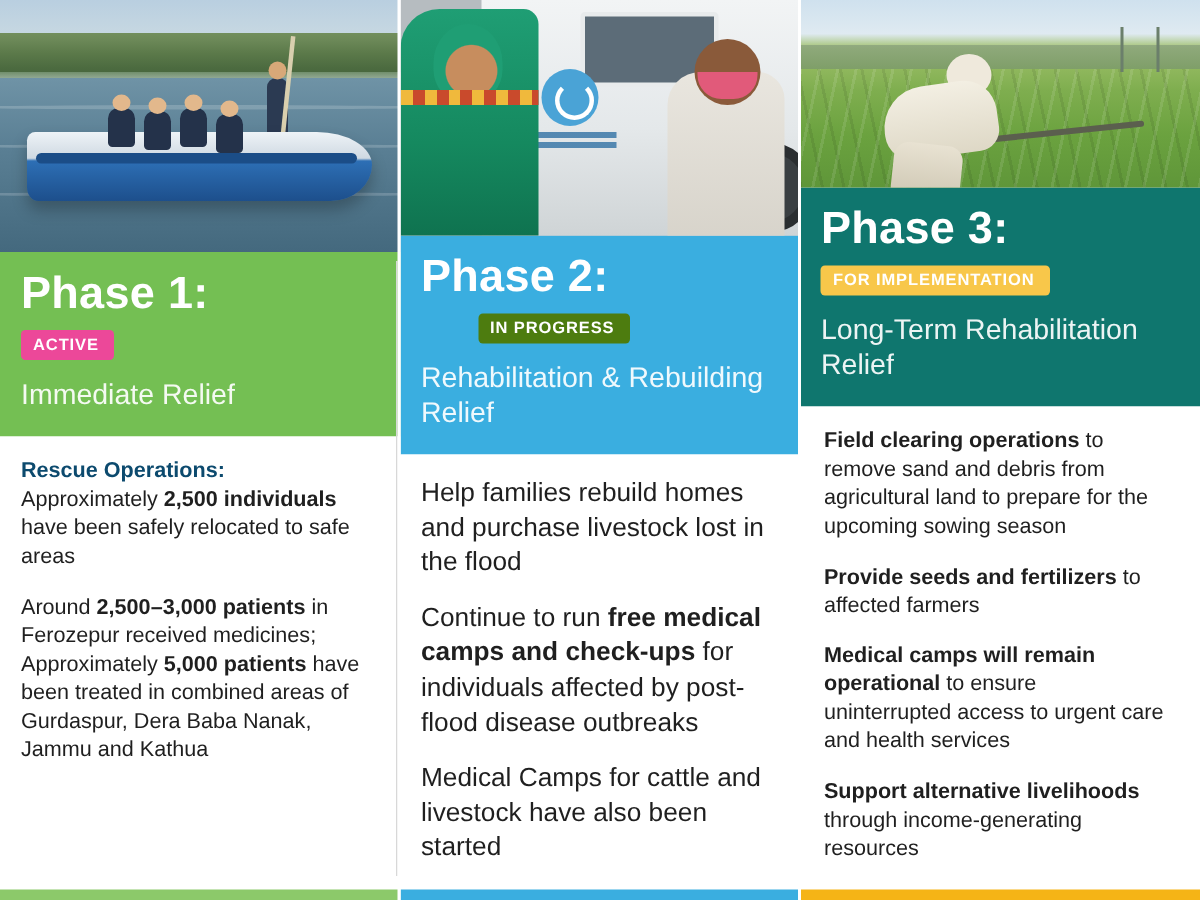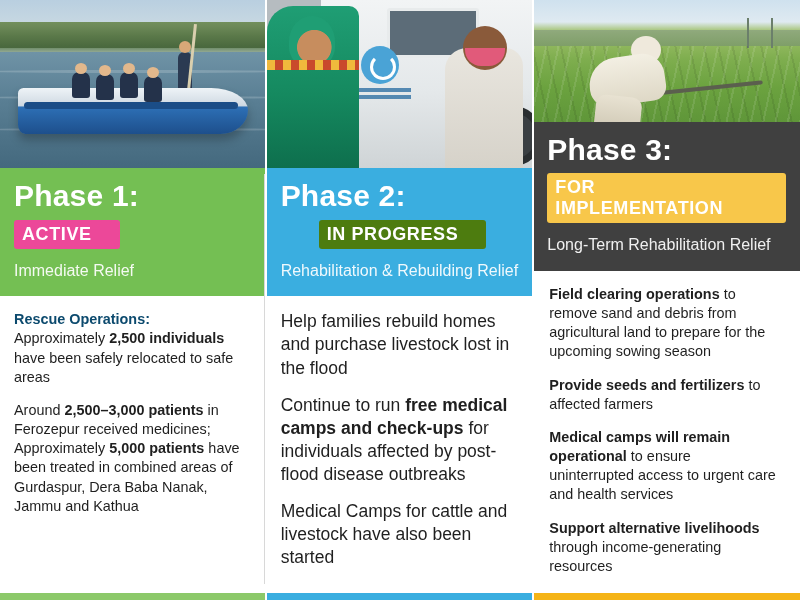--- a/index.html
+++ b/index.html
@@ -199,38 +199,38 @@
     font-size: 30px;
     font-weight: bold;
     line-height: 1.06;
     letter-spacing: .2px;
     margin: 0 0 8px 0;
   }
   .status-pill {
     display: inline-block;
     background: rgba(255,255,255,.22);
     border-radius: 3px;
-    padding: 4px 28px 4px 8px;
-    font-size: 18px;
+    padding: 4px 10px 4px 8px;
+    font-size: 11px;
     font-weight: bold;
     letter-spacing: .6px;
     color: #ffffff;
   }
   .banner-sub {
     margin-top: 12px;
-    font-size: 16px;
+    font-size: 19px;
     line-height: 1.22;
     color: rgba(255,255,255,.92);
     font-weight: normal;
   }
   .b1 { background: #74bf53; }
   .b1 .status-pill { background:#ec4899; }
   .b2 { background: #3aaee0; }
   .b2 .status-pill { background:#4d7c0f;margin-left:38px; }
-  .b3 { background: #404040; }
+  .b3 { background: #0f766e; }
   .b3 .status-pill { background:#f8c74a; }
 
   
   .body-wrap {
     flex: 1 1 auto;
     padding: 14px 14px 10px 14px;
     position: relative;
     background: #ffffff;
   }
   .body-wrap.narrow { padding-left: 16px; padding-right: 24px; }

